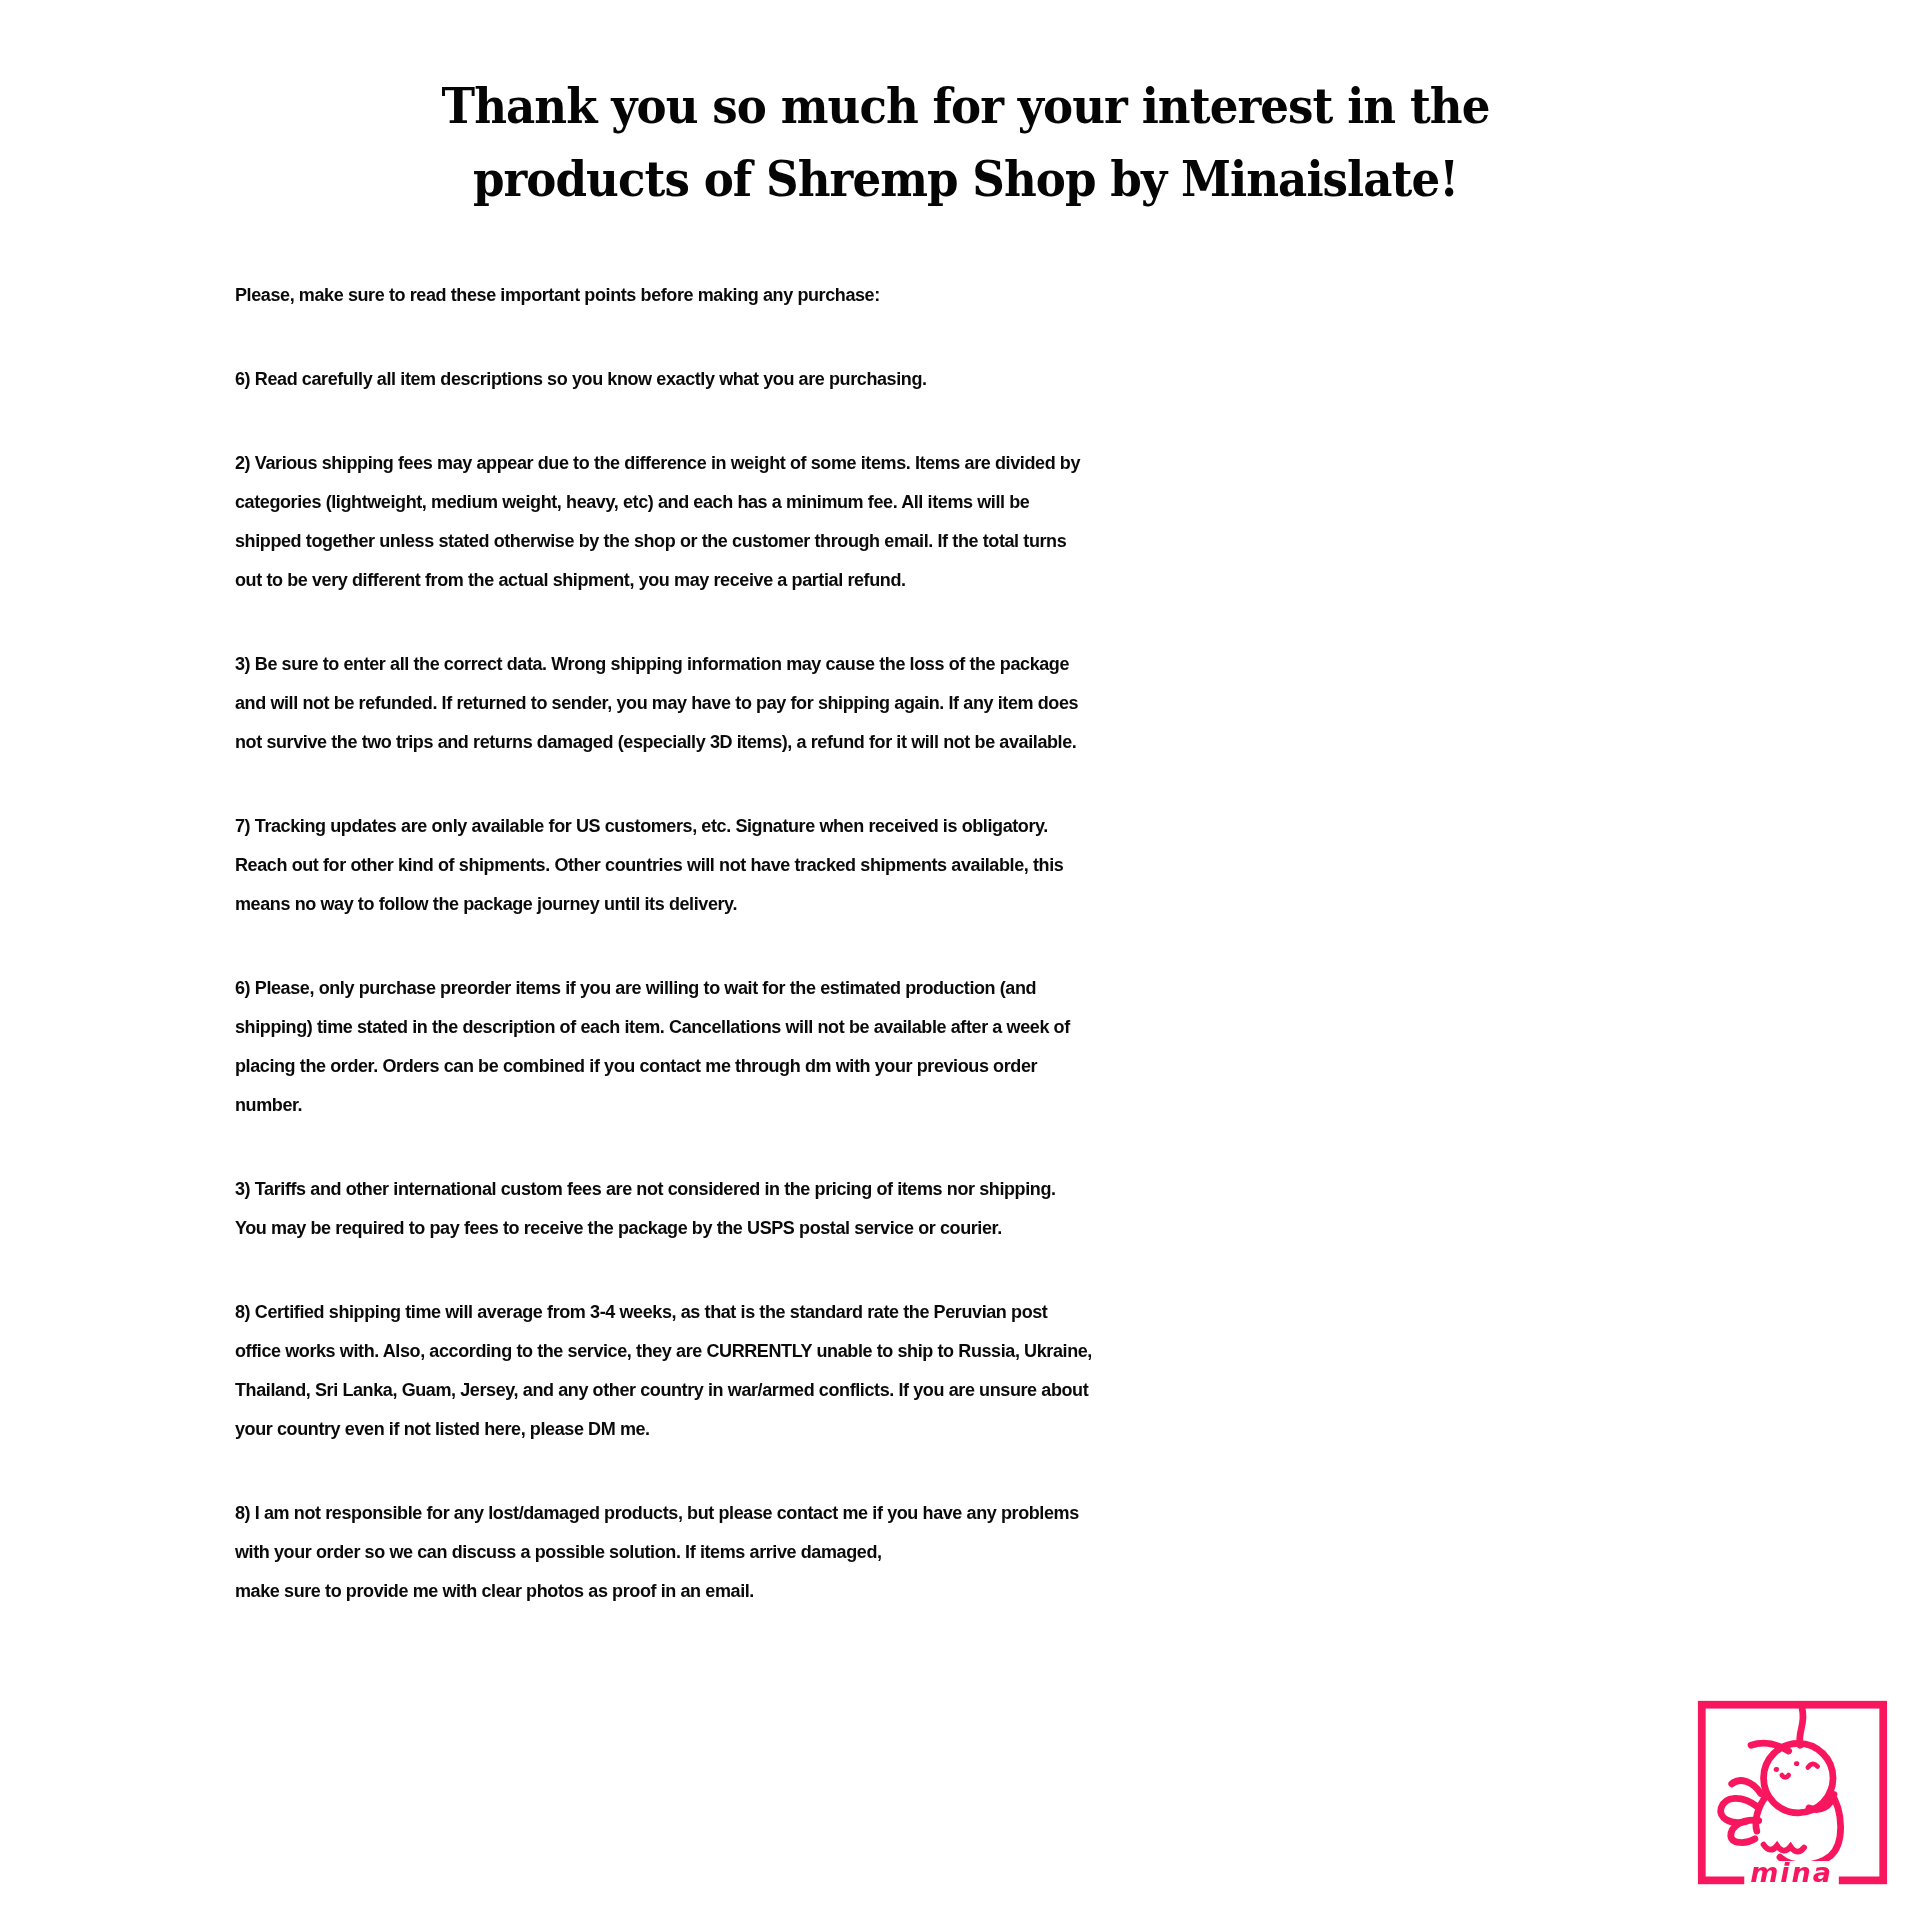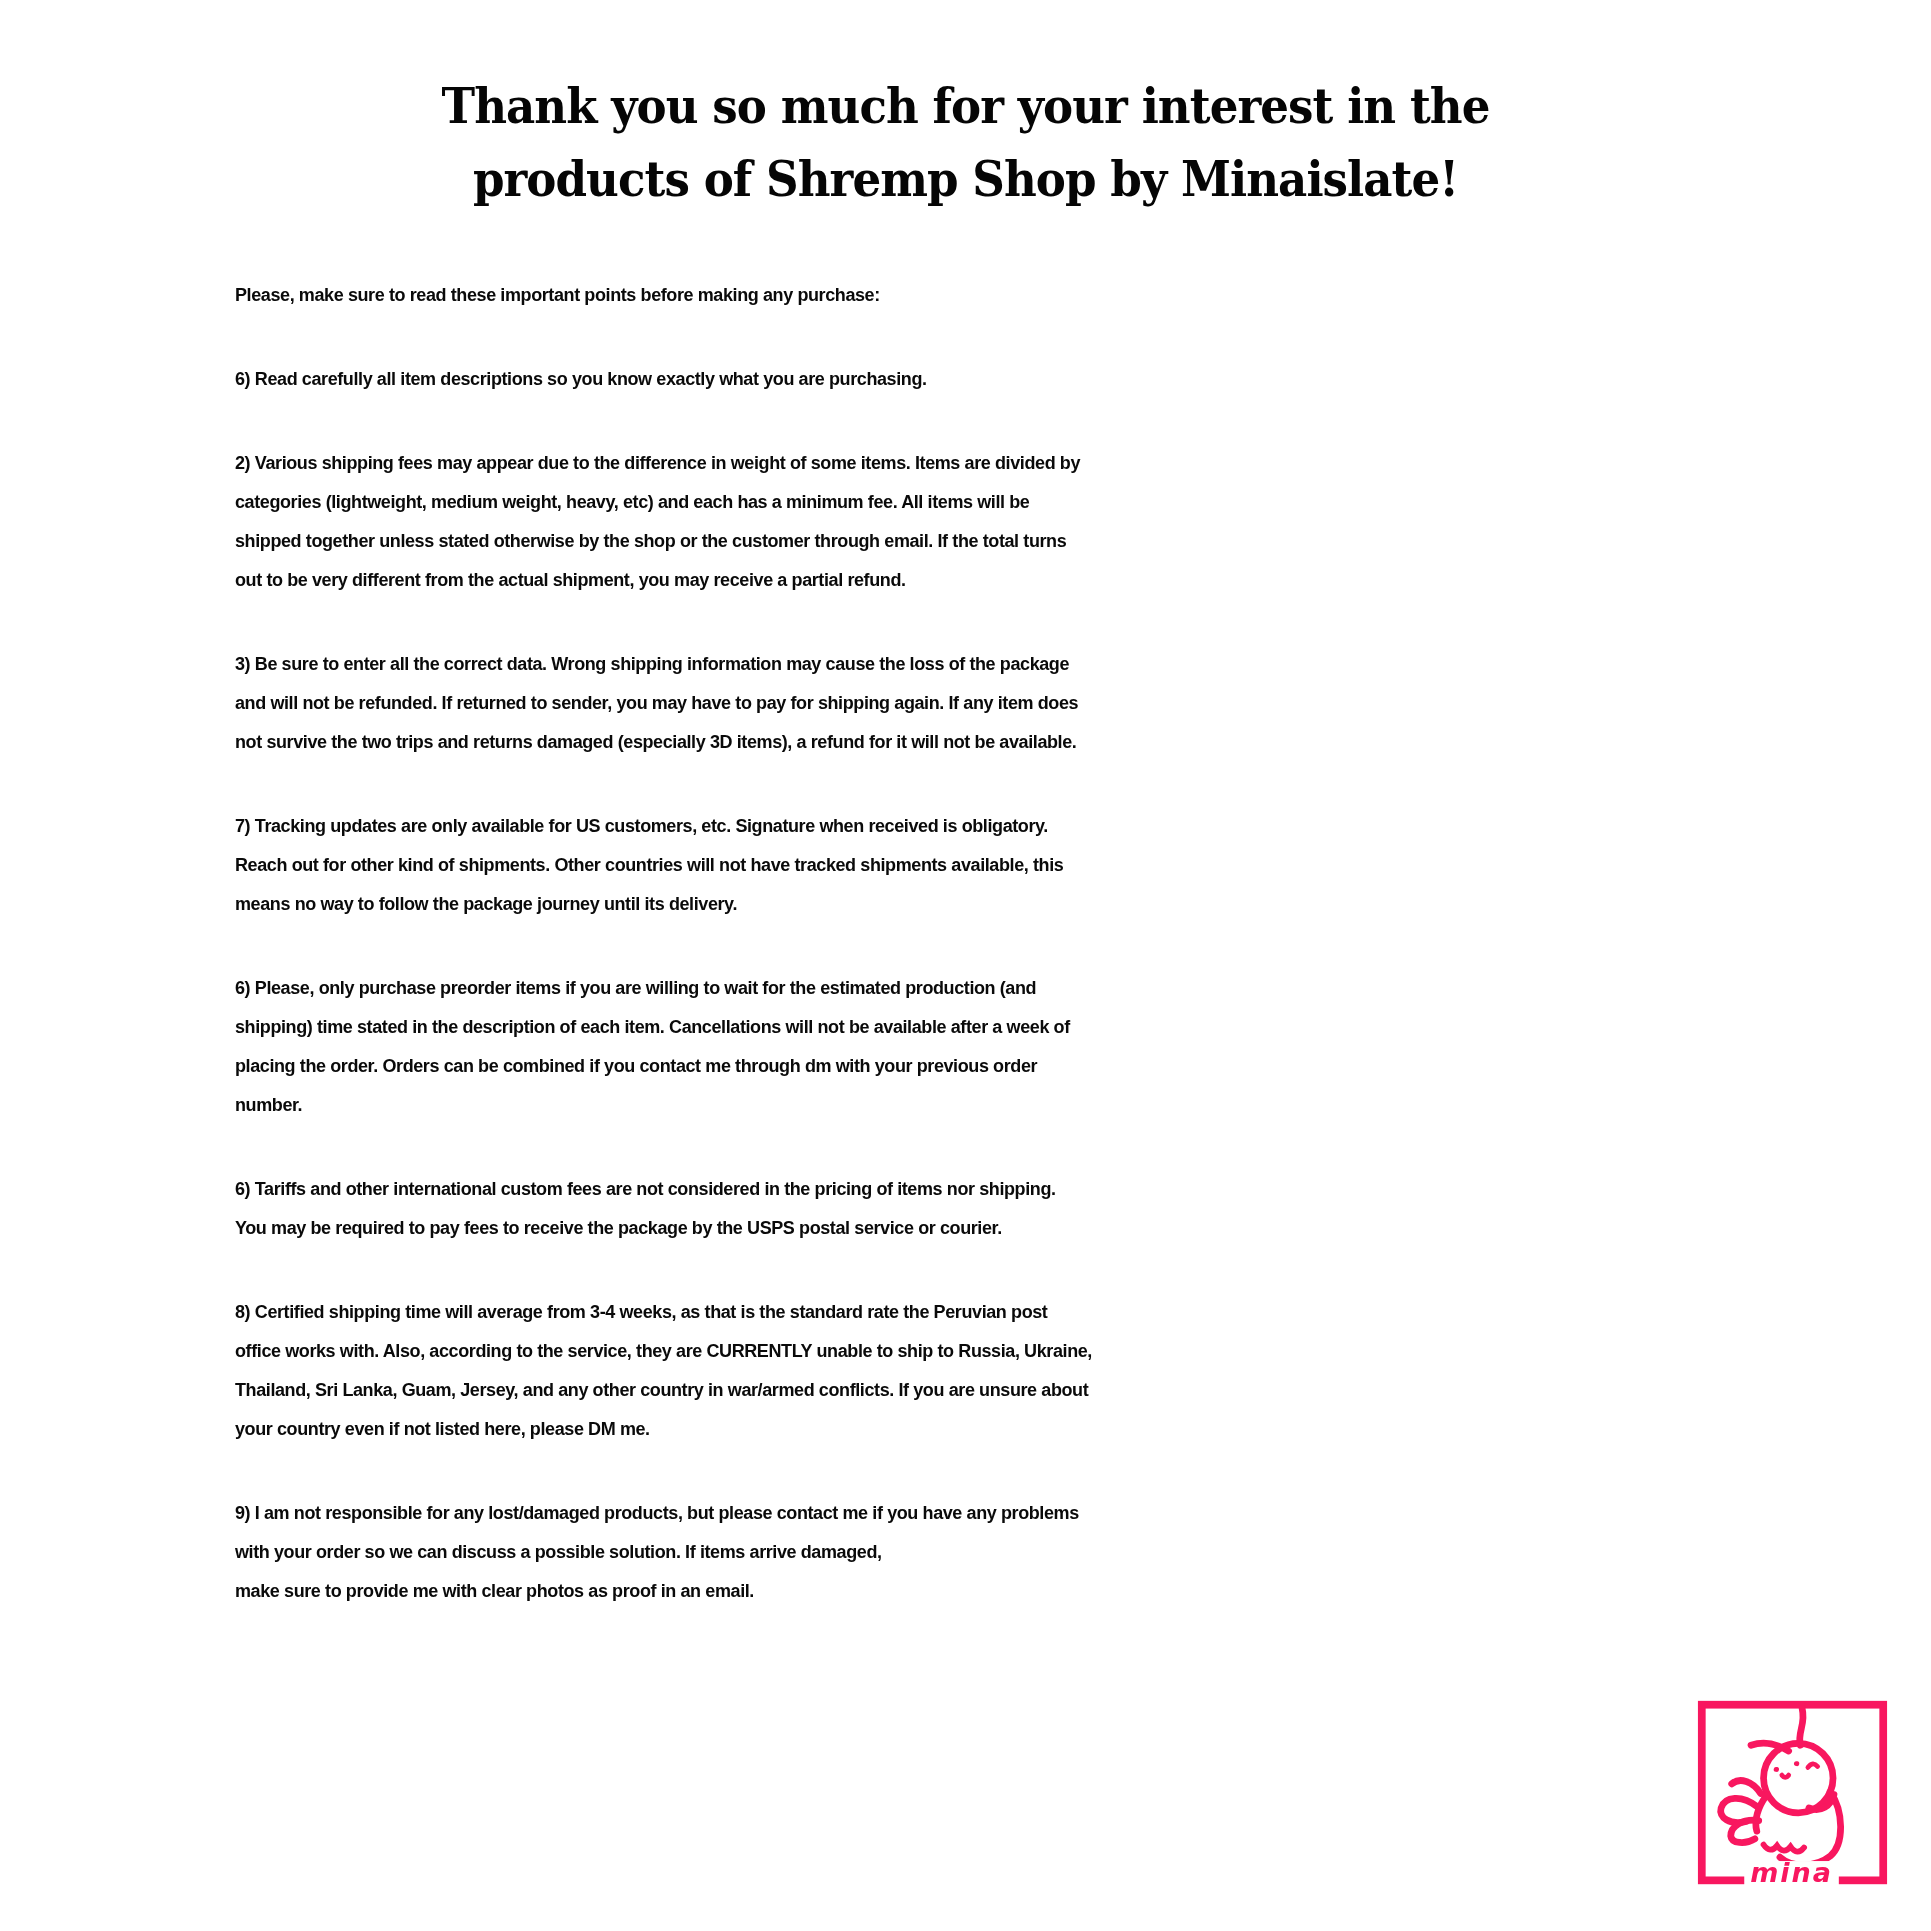--- a/index.html
+++ b/index.html
@@ -72,27 +72,27 @@
   <p class="para">3) Be sure to enter all the correct data. Wrong shipping information may cause the loss of the package
 and will not be refunded. If returned to sender, you may have to pay for shipping again. If any item does
 not survive the two trips and returns damaged (especially 3D items), a refund for it will not be available.</p>
   <p class="para">7) Tracking updates are only available for US customers, etc. Signature when received is obligatory.
 Reach out for other kind of shipments. Other countries will not have tracked shipments available, this
 means no way to follow the package journey until its delivery.</p>
   <p class="para">6) Please, only purchase preorder items if you are willing to wait for the estimated production (and
 shipping) time stated in the description of each item. Cancellations will not be available after a week of
 placing the order. Orders can be combined if you contact me through dm with your previous order
 number.</p>
-  <p class="para">6) Tariffs and other international custom fees are not considered in the pricing of items nor shipping.
+  <p class="para">3) Tariffs and other international custom fees are not considered in the pricing of items nor shipping.
 You may be required to pay fees to receive the package by the USPS postal service or courier.</p>
   <p class="para">8) Certified shipping time will average from 3-4 weeks, as that is the standard rate the Peruvian post
 office works with. Also, according to the service, they are CURRENTLY unable to ship to Russia, Ukraine,
 Thailand, Sri Lanka, Guam, Jersey, and any other country in war/armed conflicts. If you are unsure about
 your country even if not listed here, please DM me.</p>
-  <p class="para">9) I am not responsible for any lost/damaged products, but please contact me if you have any problems
+  <p class="para">8) I am not responsible for any lost/damaged products, but please contact me if you have any problems
 with your order so we can discuss a possible solution. If items arrive damaged,
 make sure to provide me with clear photos as proof in an email.</p>
 </div>
 
 <div class="logo">
   <svg viewBox="0 0 200 196" xmlns="http://www.w3.org/2000/svg">
 
     <rect x="6" y="6" width="188" height="182" fill="none" stroke="#F8175F" stroke-width="8"></rect>
 
     <g fill="none" stroke="#F8175F" stroke-width="7" stroke-linecap="round">

